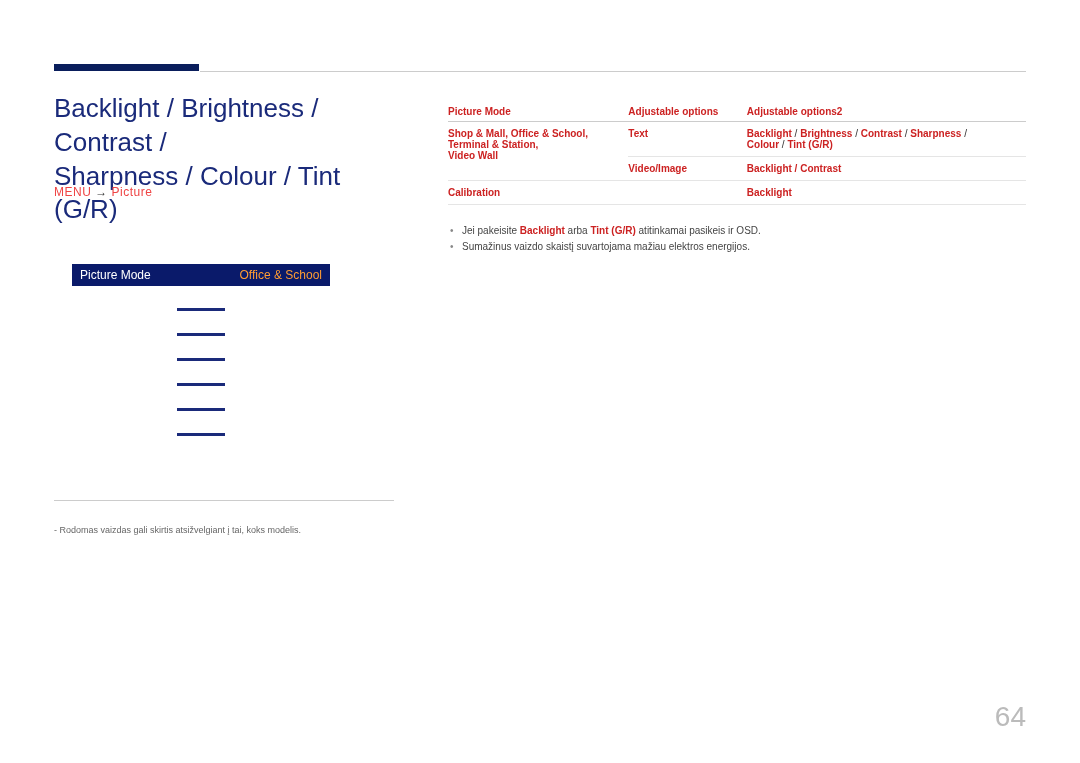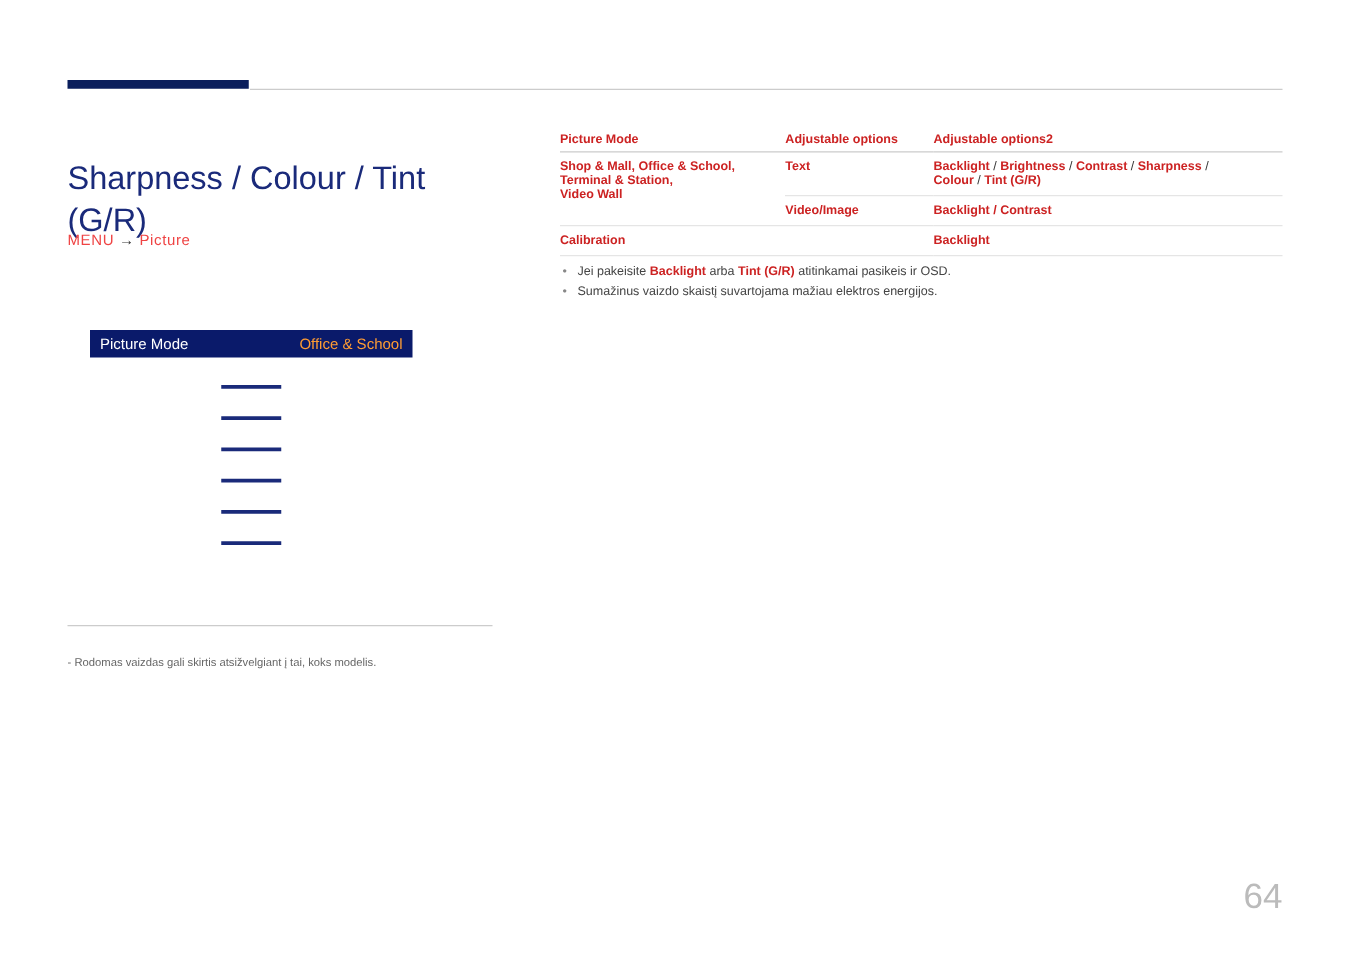--- a/index.html
+++ b/index.html
@@ -110,21 +110,21 @@
   }
   .table td {
     vertical-align: top;
     padding: 6px 6px 6px 0;
     color: #cc2222;
     font-weight: bold;
     border-bottom: 1px solid #e5e5e5;
   }
   .table td .sep { color: #333; font-weight: normal; }
   .notes {
-    margin-top: 5px;
+    margin-top: 18px;
     font-size: 10px;
     color: #444;
     line-height: 1.6;
   }
   .notes li {
     list-style: none;
     position: relative;
     padding-left: 14px;
   }
   .notes li::before {
@@ -143,21 +143,21 @@
     color: #bbb;
   }
 </style>
 </head>
 <body>
 
 <div class="top-bar"></div>
 <div class="top-line"></div>
 
 <div class="title">
-  <br>
+  <span>Backlight / Brightness / Contrast /</span><br>
   <span>Sharpness / Colour / Tint (G/R)</span>
 </div>
 
 <div class="subtitle-row">
   <span class="m">MENU</span>
   <span class="g">→</span>
   <span class="m">Picture</span>
 </div>
 
 <div class="menu-box">

